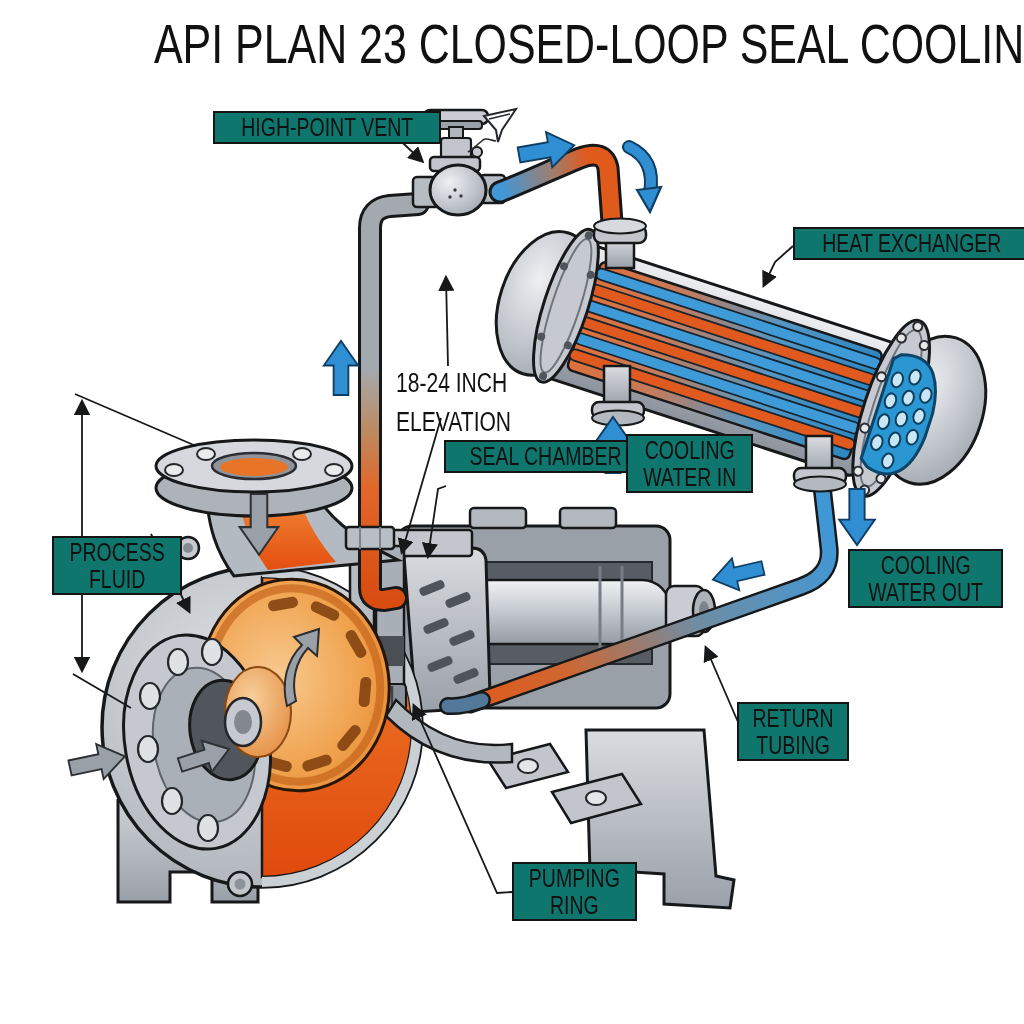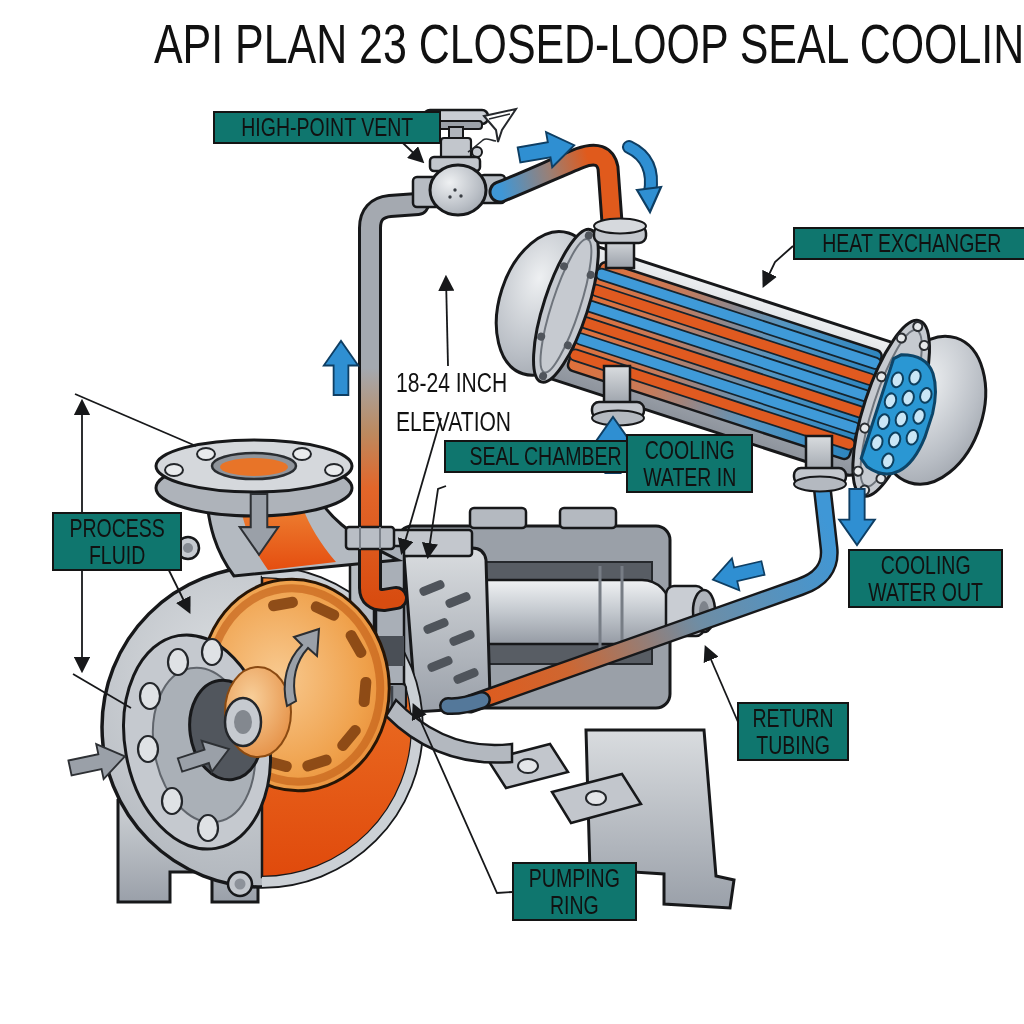--- a/index.html
+++ b/index.html
@@ -373,21 +373,21 @@
   </span>
 </div>
 
 <div class="lbl" style="left:848px;top:549px">
   <span class="c">
     <span>COOLING</span>
     <span>WATER OUT</span>
   </span>
 </div>
 
-<div class="lbl" style="left:52px;top:512px">
+<div class="lbl" style="left:52px;top:536px">
   <span class="c">
     <span>PROCESS</span>
     <span>FLUID</span>
   </span>
 </div>
 
 <div class="lbl" style="left:512px;top:862px">
   <span class="c">
     <span>PUMPING</span>
     <span>RING</span>

